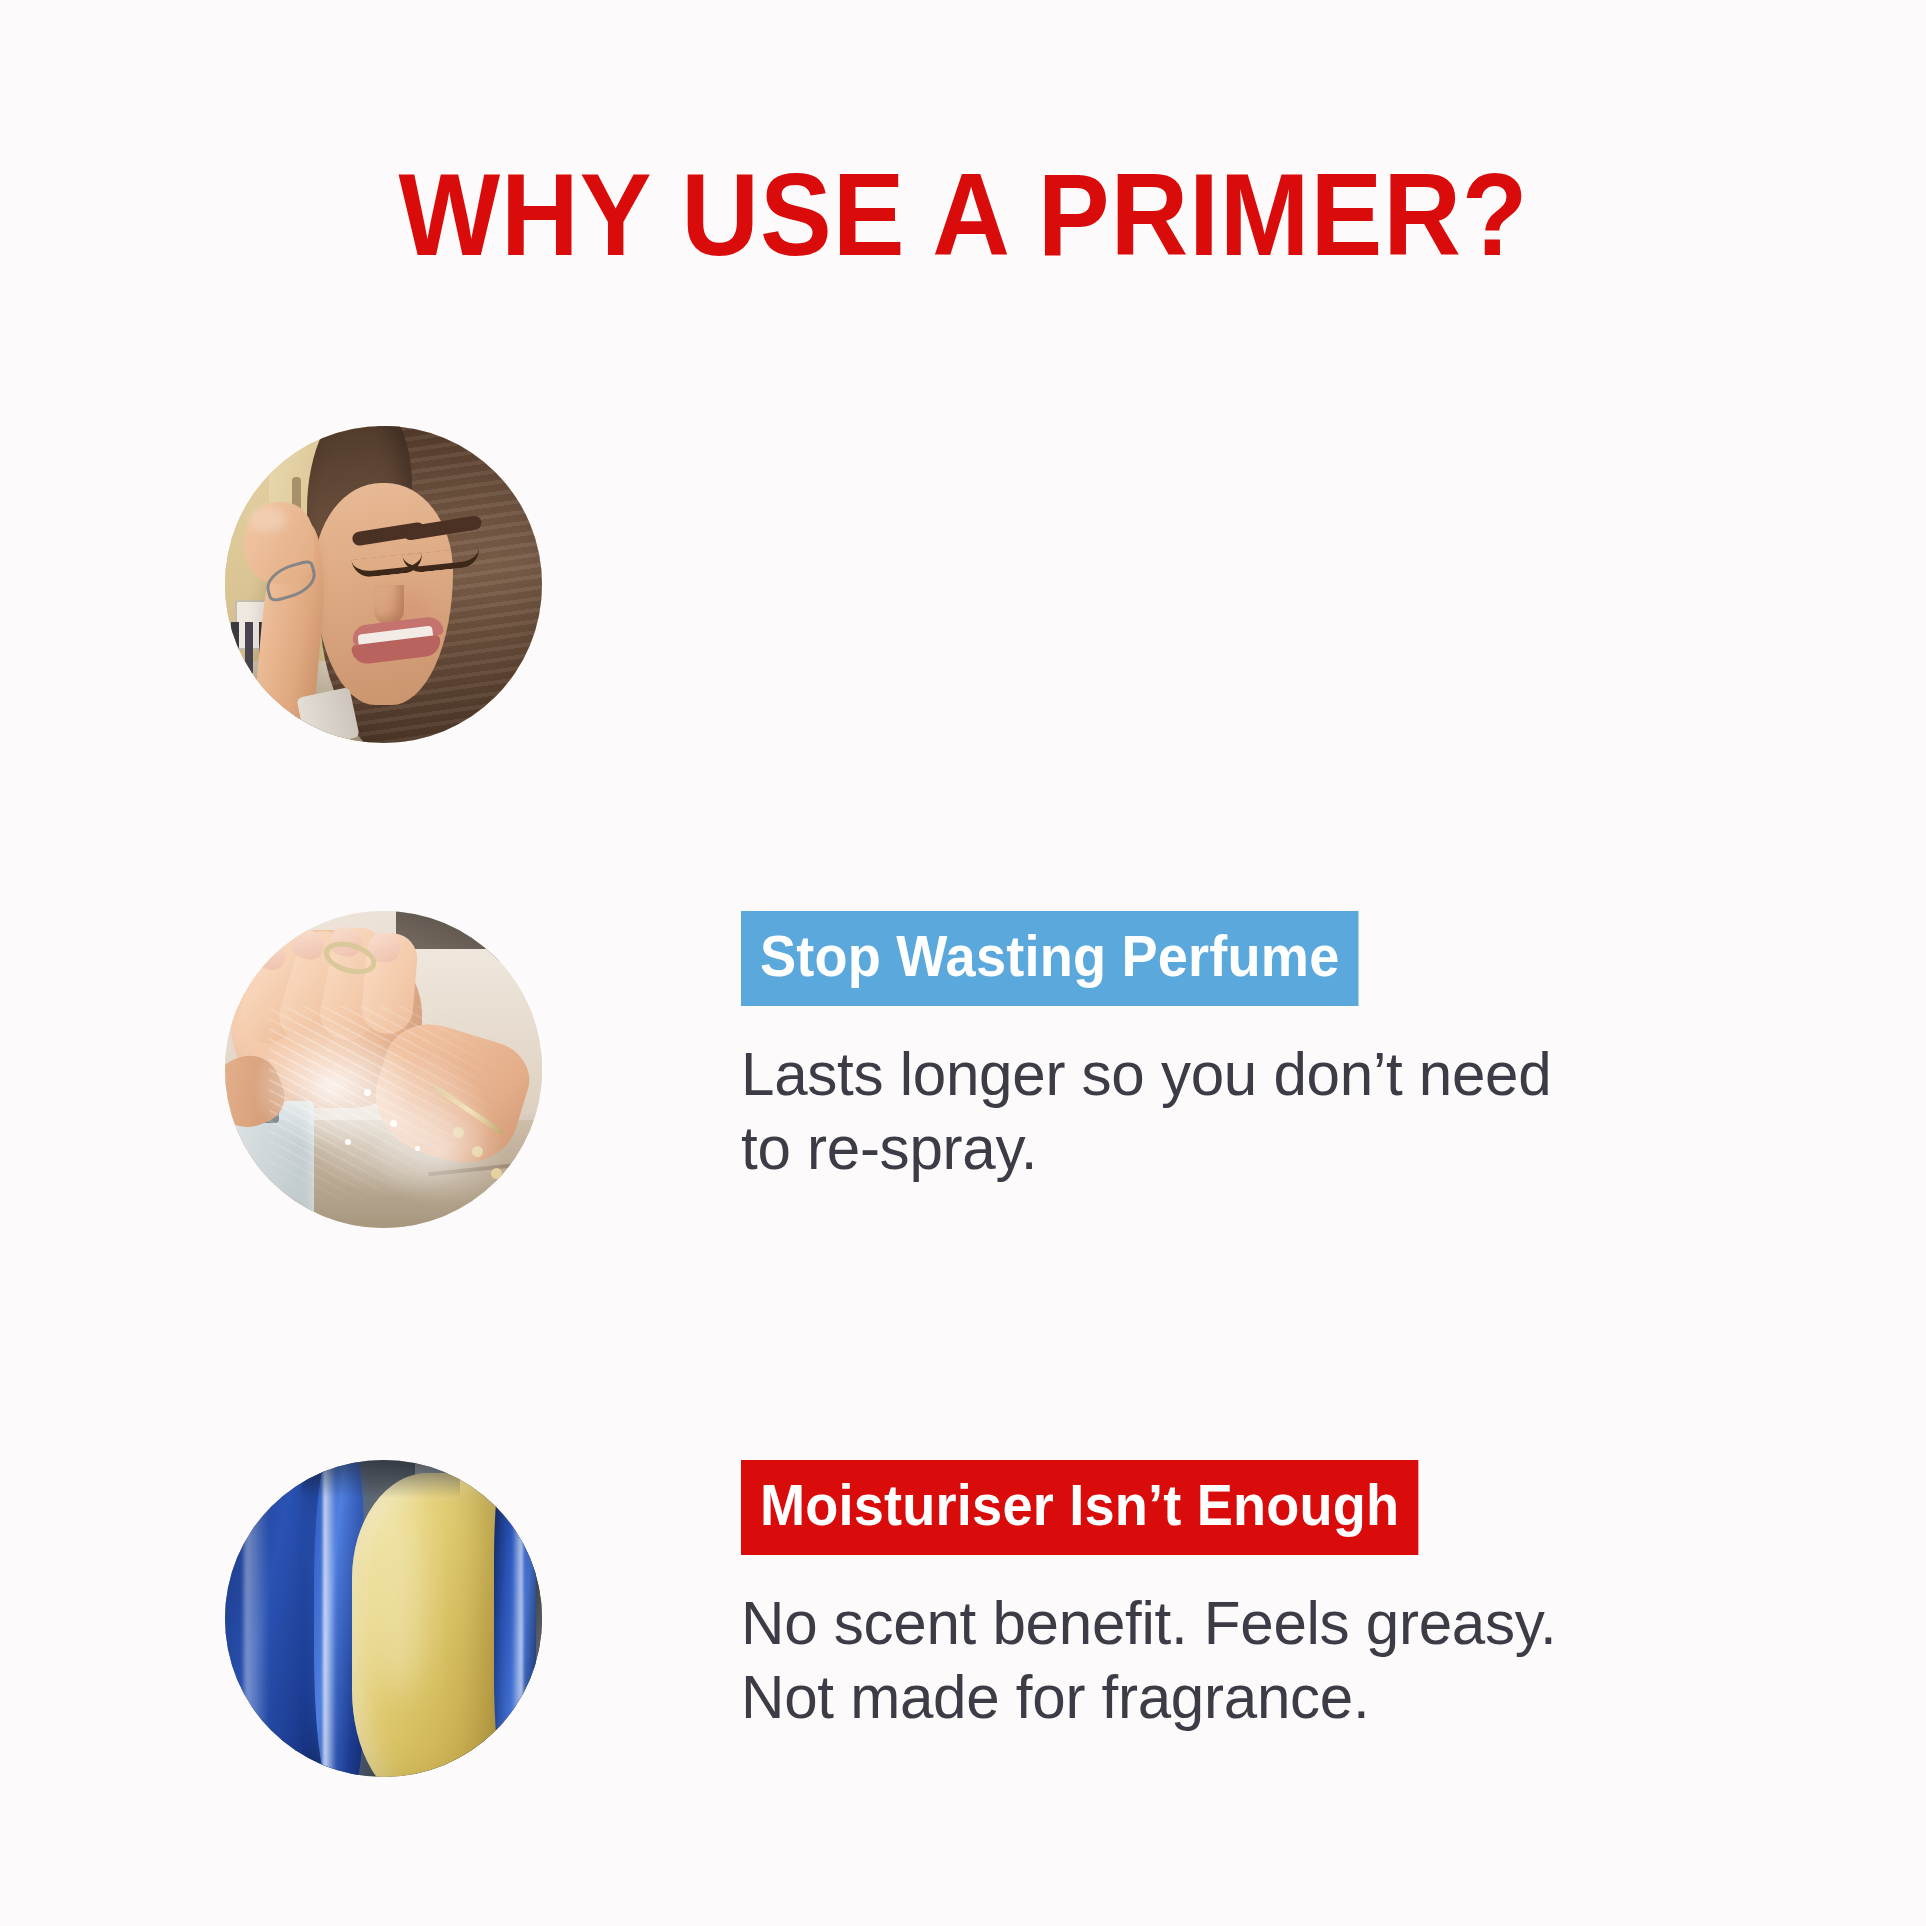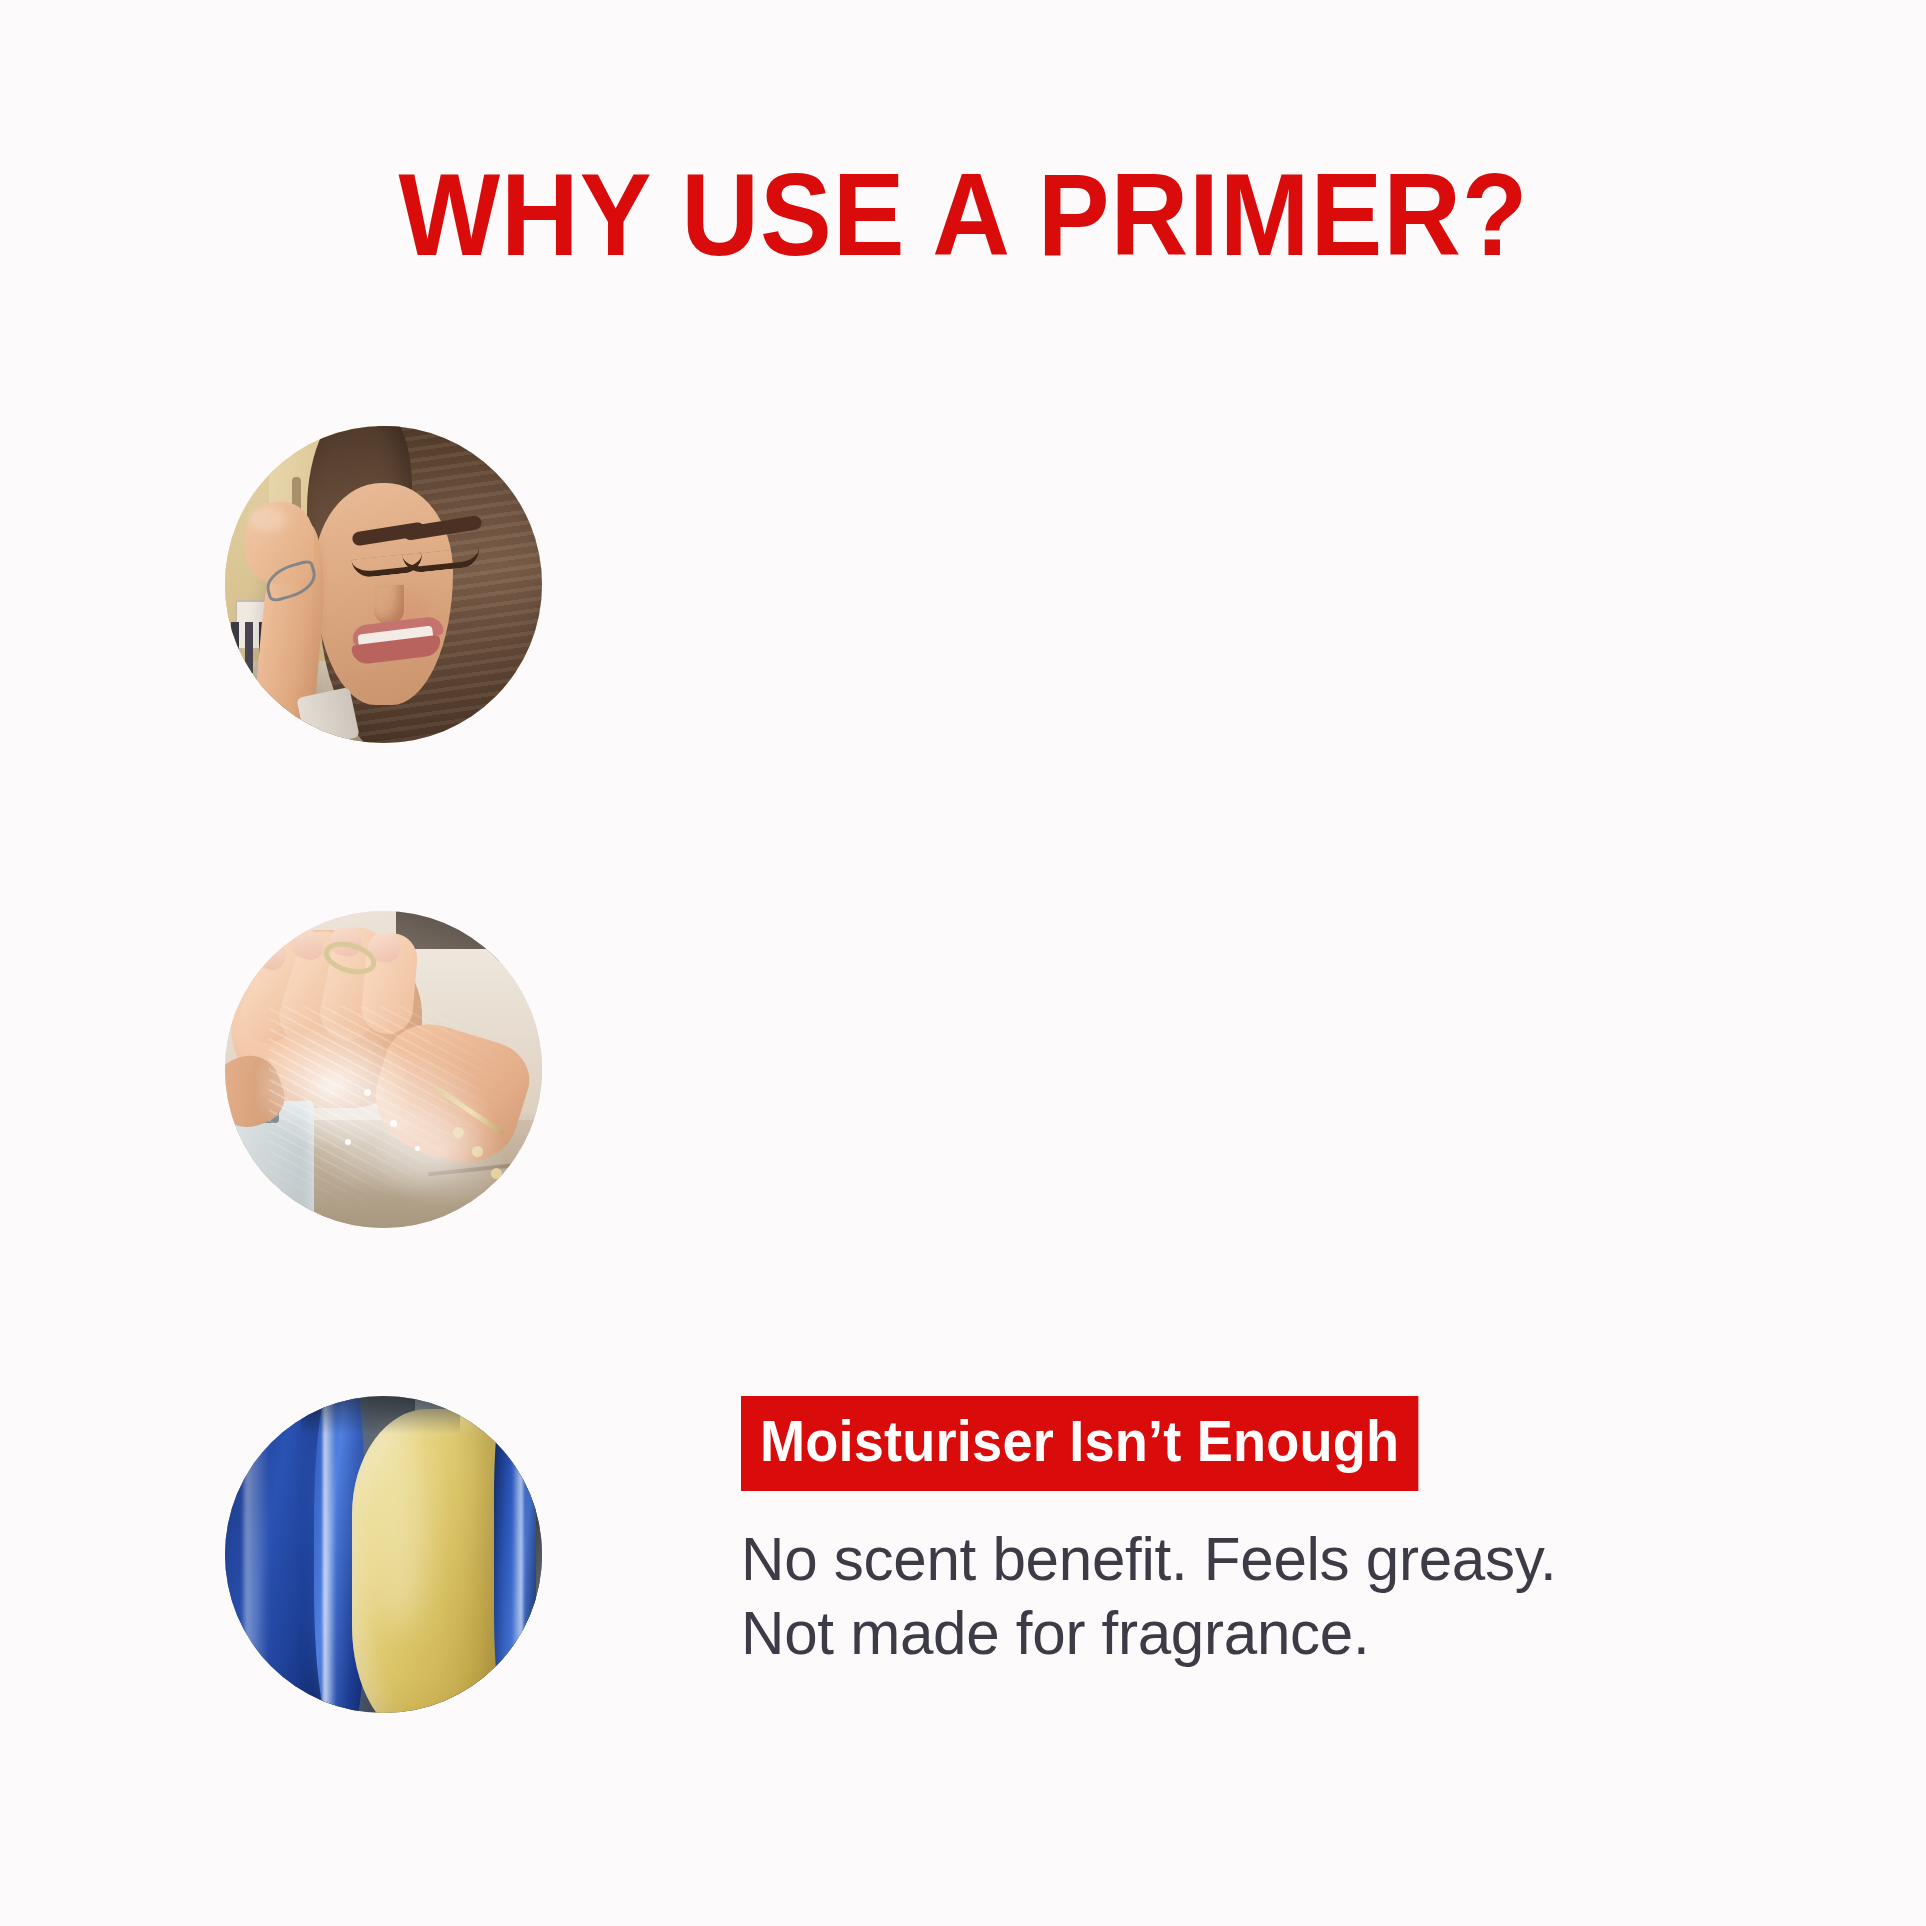--- a/index.html
+++ b/index.html
@@ -37,21 +37,21 @@
   .row {
     position: absolute;
     left: 0;
     width: 1927px;
     height: 327px;
     display: flex;
     align-items: flex-start;
   }
   .row-1 { top: 426px; }
   .row-2 { top: 911px; }
-  .row-3 { top: 1396px; }
+  .row-3 { top: 1460px; }
 
   .thumb-wrap {
     position: absolute;
     left: 225px;
     top: 0;
     width: 317px;
     height: 317px;
   }
   .thumb {
     width: 317px;
@@ -369,20 +369,25 @@
         <div class="p2-mist"></div>
         <div class="p2-spray-lines"></div>
         <div class="p2-droplet p2-d1"></div>
         <div class="p2-droplet p2-d2"></div>
         <div class="p2-droplet p2-d3"></div>
         <div class="p2-droplet p2-d4"></div>
       </div>
     </div>
   </div>
 
+  <div class="copy">
+    <div class="tag tag-blue">Stop Wasting Perfume</div>
+    <div class="body-text">Lasts longer so you don’t need
+to re-spray.</div>
+  </div>
 </div>
 
 <div class="row row-3">
 
   <div class="thumb-wrap">
     <div class="thumb">
       <div class="photo3">
         <div class="p3-bgmetal"></div>
         <div class="p3-bgshine"></div>
         <div class="p3-blueL"></div>

